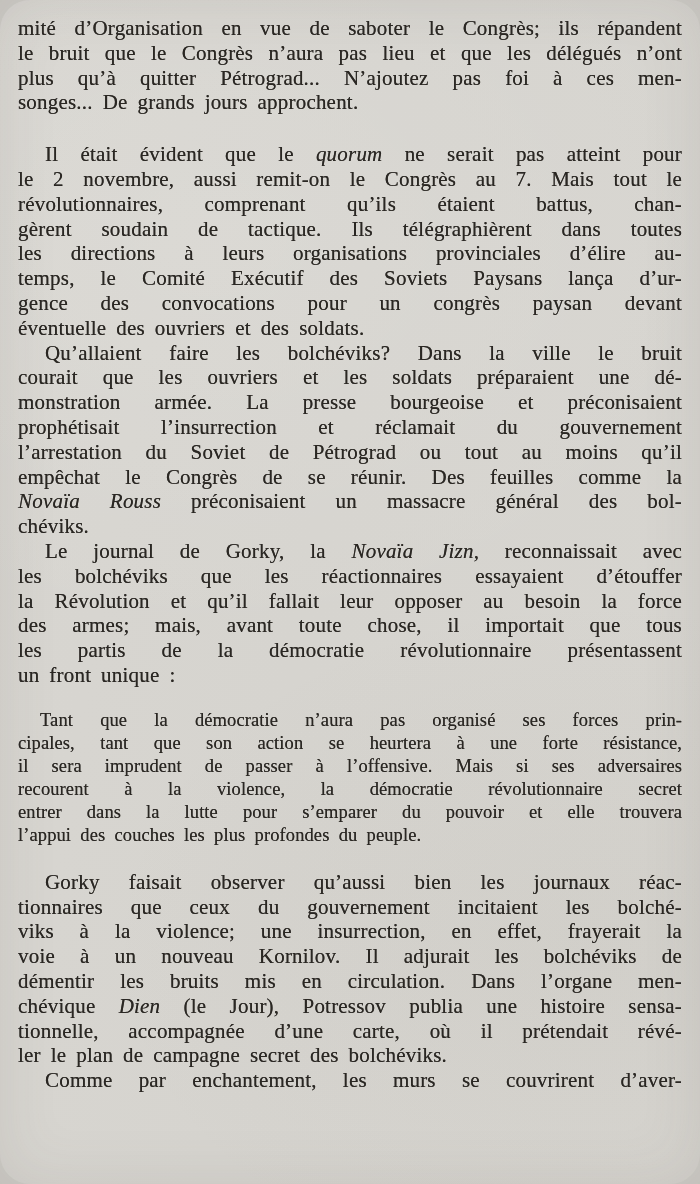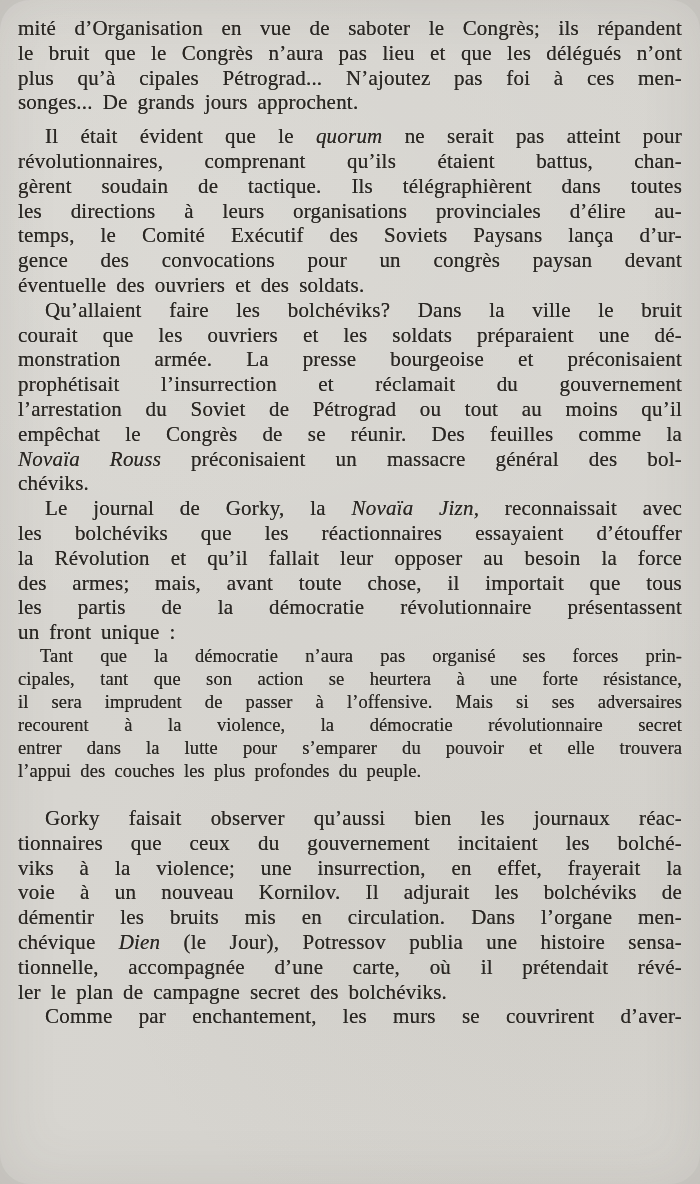--- a/index.html
+++ b/index.html
@@ -23,22 +23,22 @@
     content: "";
     position: absolute; inset: 0;
     box-shadow: inset 0 0 60px rgba(90,85,75,0.12);
     pointer-events: none;
   }
   .text-block {
     position: absolute;
     left: 18px; right: 18px; top: 16px;
   }
   .para { margin: 0; }
-  .para.gap-before { margin-top: 9px; }
-  .para.quote { margin-bottom: 23px; font-family: Liberation Serif, serif; }
+  .para.gap-before { margin-top: 27px; }
+  .para.quote { margin-top: 21px; margin-bottom: 23px; font-family: Liberation Serif, serif; }
   .line {
     text-align: justify;
     text-align-last: justify;
     font-size: 21px;
     line-height: 24.8px;
     letter-spacing: 0.2px;
     word-spacing: 1.5px;
   }
   .line span { text-shadow: 0 0 0.6px rgba(42,39,35,0.75); }
   .line.end { text-align-last: left; word-spacing: 4.5px; }
@@ -52,25 +52,26 @@
   .it { font-style: italic; }
 </style>
 </head>
 <body>
 
 <div class="page">
   <div class="text-block" id="text-block">
       <div class="para">
         <div class="line"><span>mité d’Organisation en vue de saboter le Congrès; ils répandent</span></div>
         <div class="line"><span>le bruit que le Congrès n’aura pas lieu et que les délégués n’ont</span></div>
-        <div class="line"><span>plus qu’à cipales Pétrograd... N’ajoutez pas foi à ces men-</span></div>
+        <div class="line"><span>plus qu’à quitter Pétrograd... N’ajoutez pas foi à ces men-</span></div>
         <div class="line end"><span>songes... De grands jours approchent.</span></div>
       </div>
       <div class="para gap-before">
         <div class="line first"><span>Il était évident que le </span><span class="it">quorum</span><span> ne serait pas atteint pour</span></div>
+        <div class="line"><span>le 2 novembre, aussi remit-on le Congrès au 7. Mais tout le</span></div>
         <div class="line"><span>révolutionnaires, comprenant qu’ils étaient battus, chan-</span></div>
         <div class="line"><span>gèrent soudain de tactique. Ils télégraphièrent dans toutes</span></div>
         <div class="line"><span>les directions à leurs organisations provinciales d’élire au-</span></div>
         <div class="line"><span>temps, le Comité Exécutif des Soviets Paysans lança d’ur-</span></div>
         <div class="line"><span>gence des convocations pour un congrès paysan devant</span></div>
         <div class="line end"><span>éventuelle des ouvriers et des soldats.</span></div>
       </div>
       <div class="para">
         <div class="line first"><span>Qu’allaient faire les bolchéviks? Dans la ville le bruit</span></div>
         <div class="line"><span>courait que les ouvriers et les soldats préparaient une dé-</span></div>

